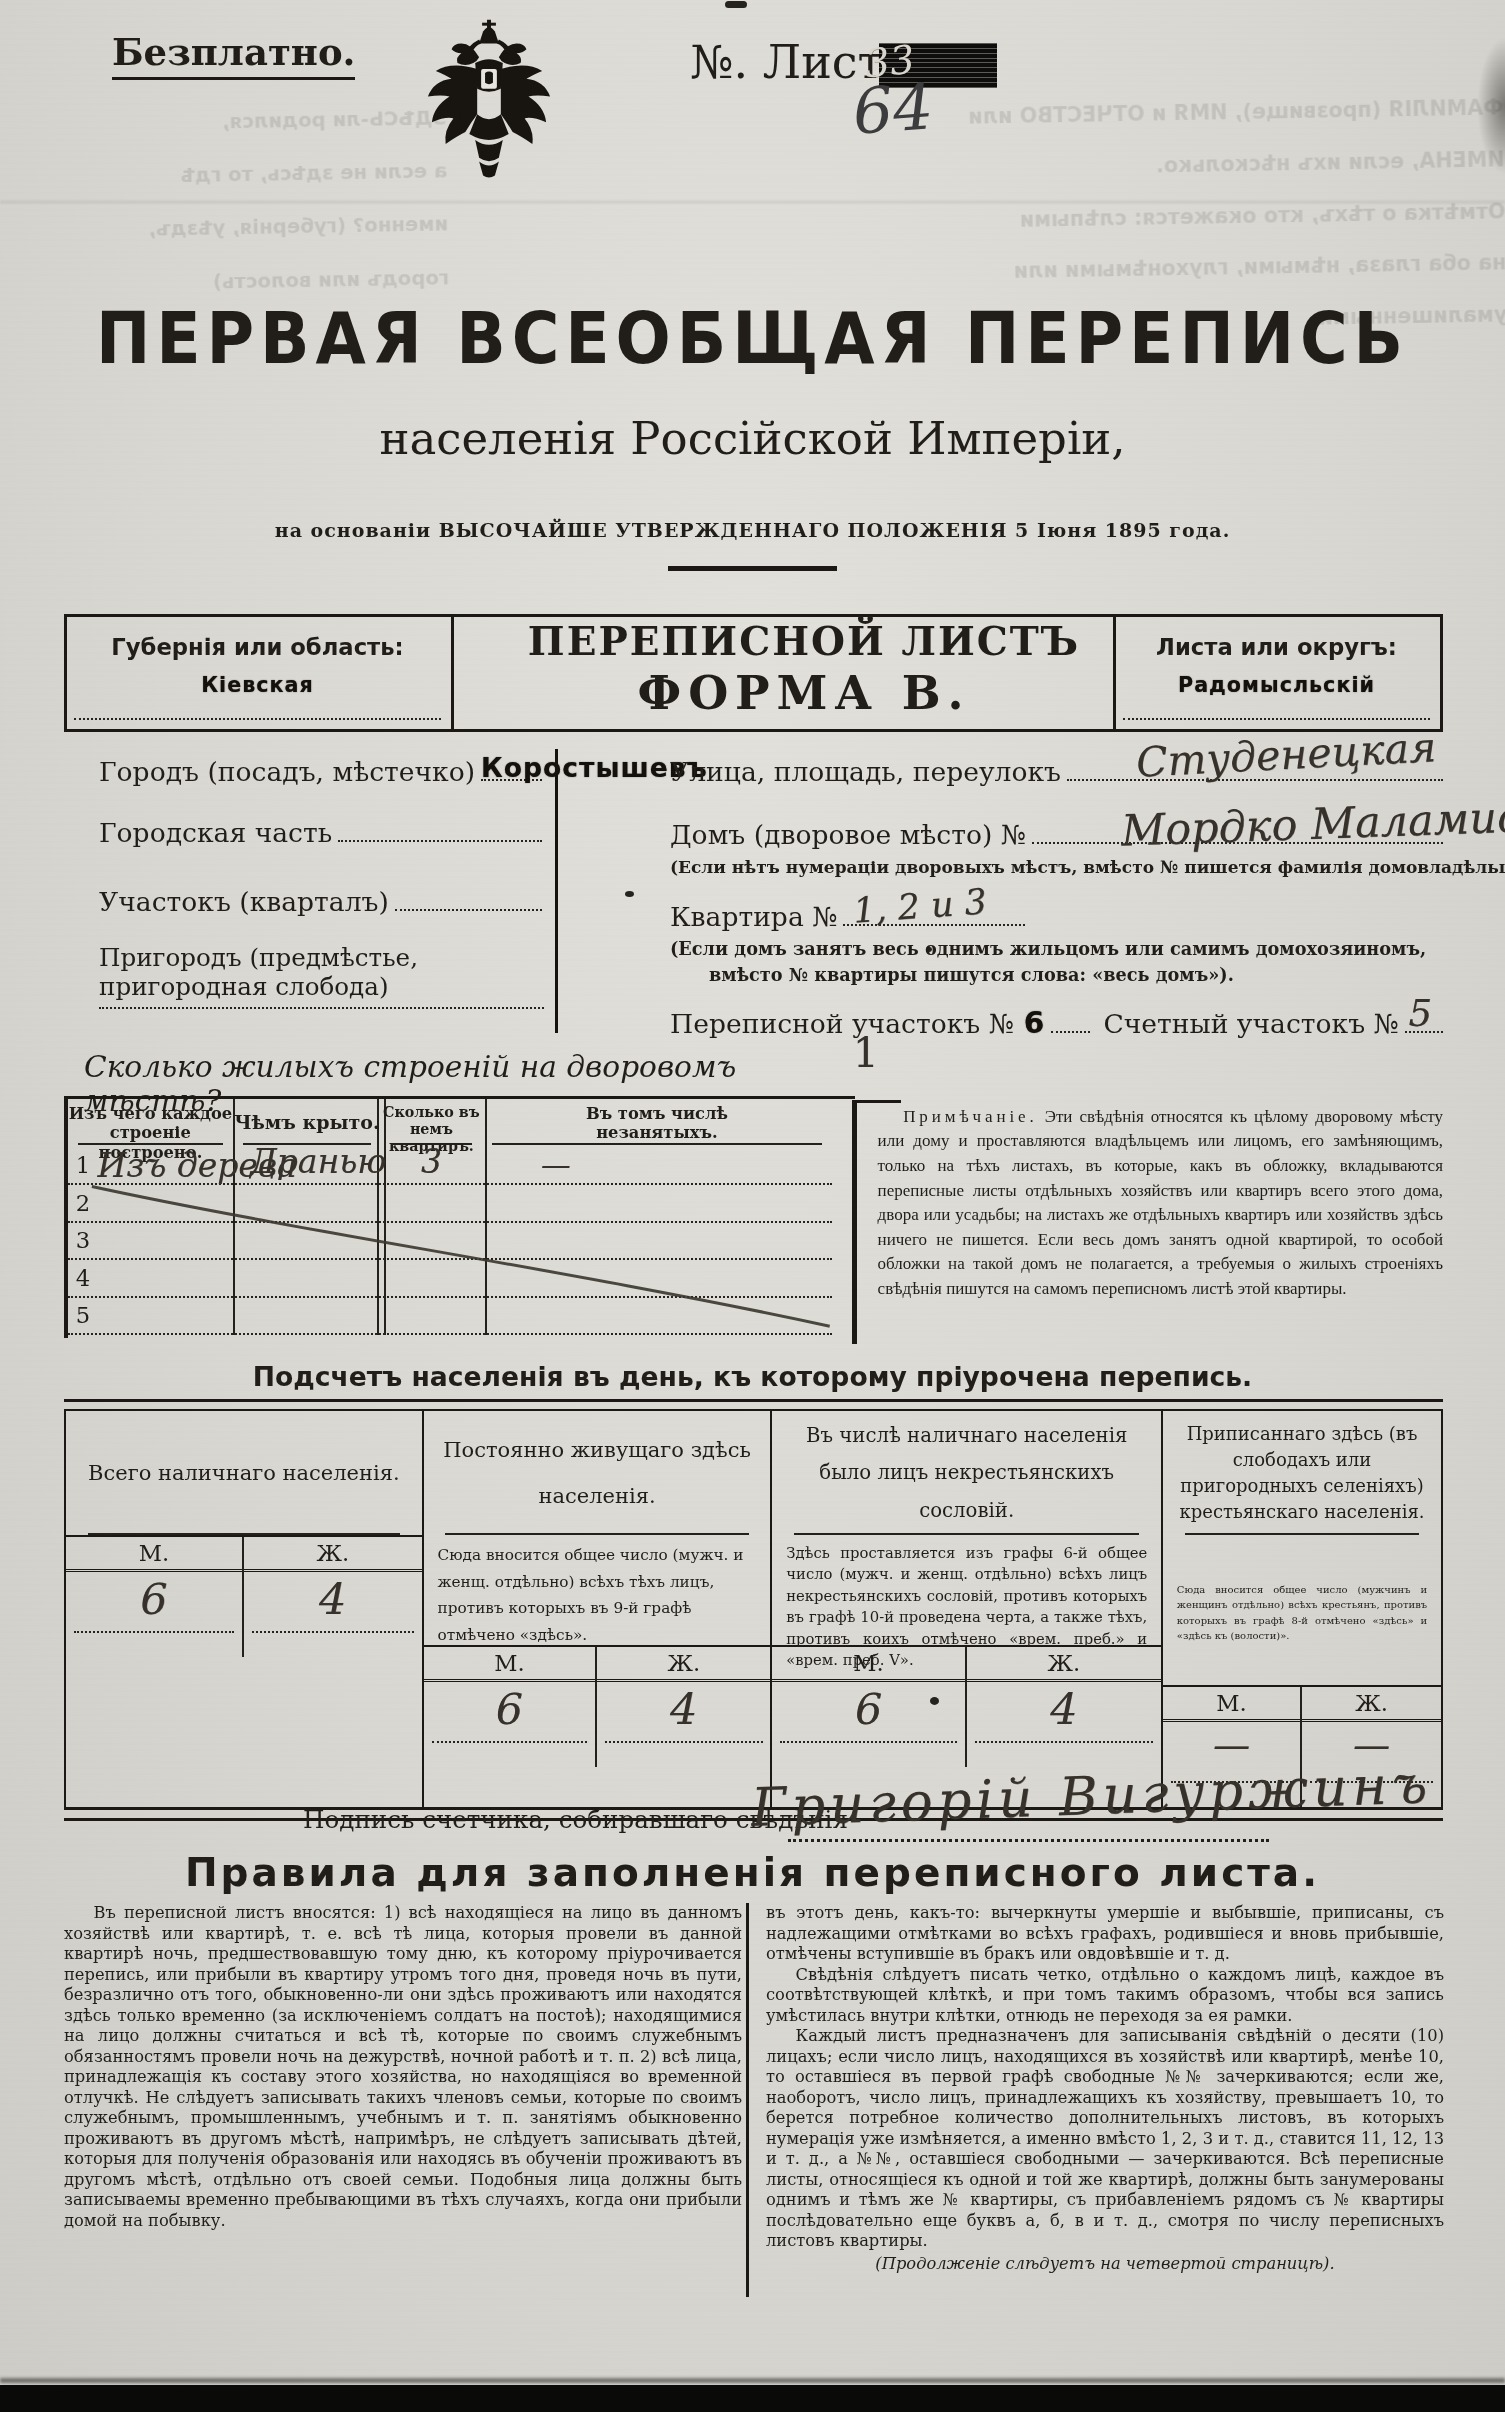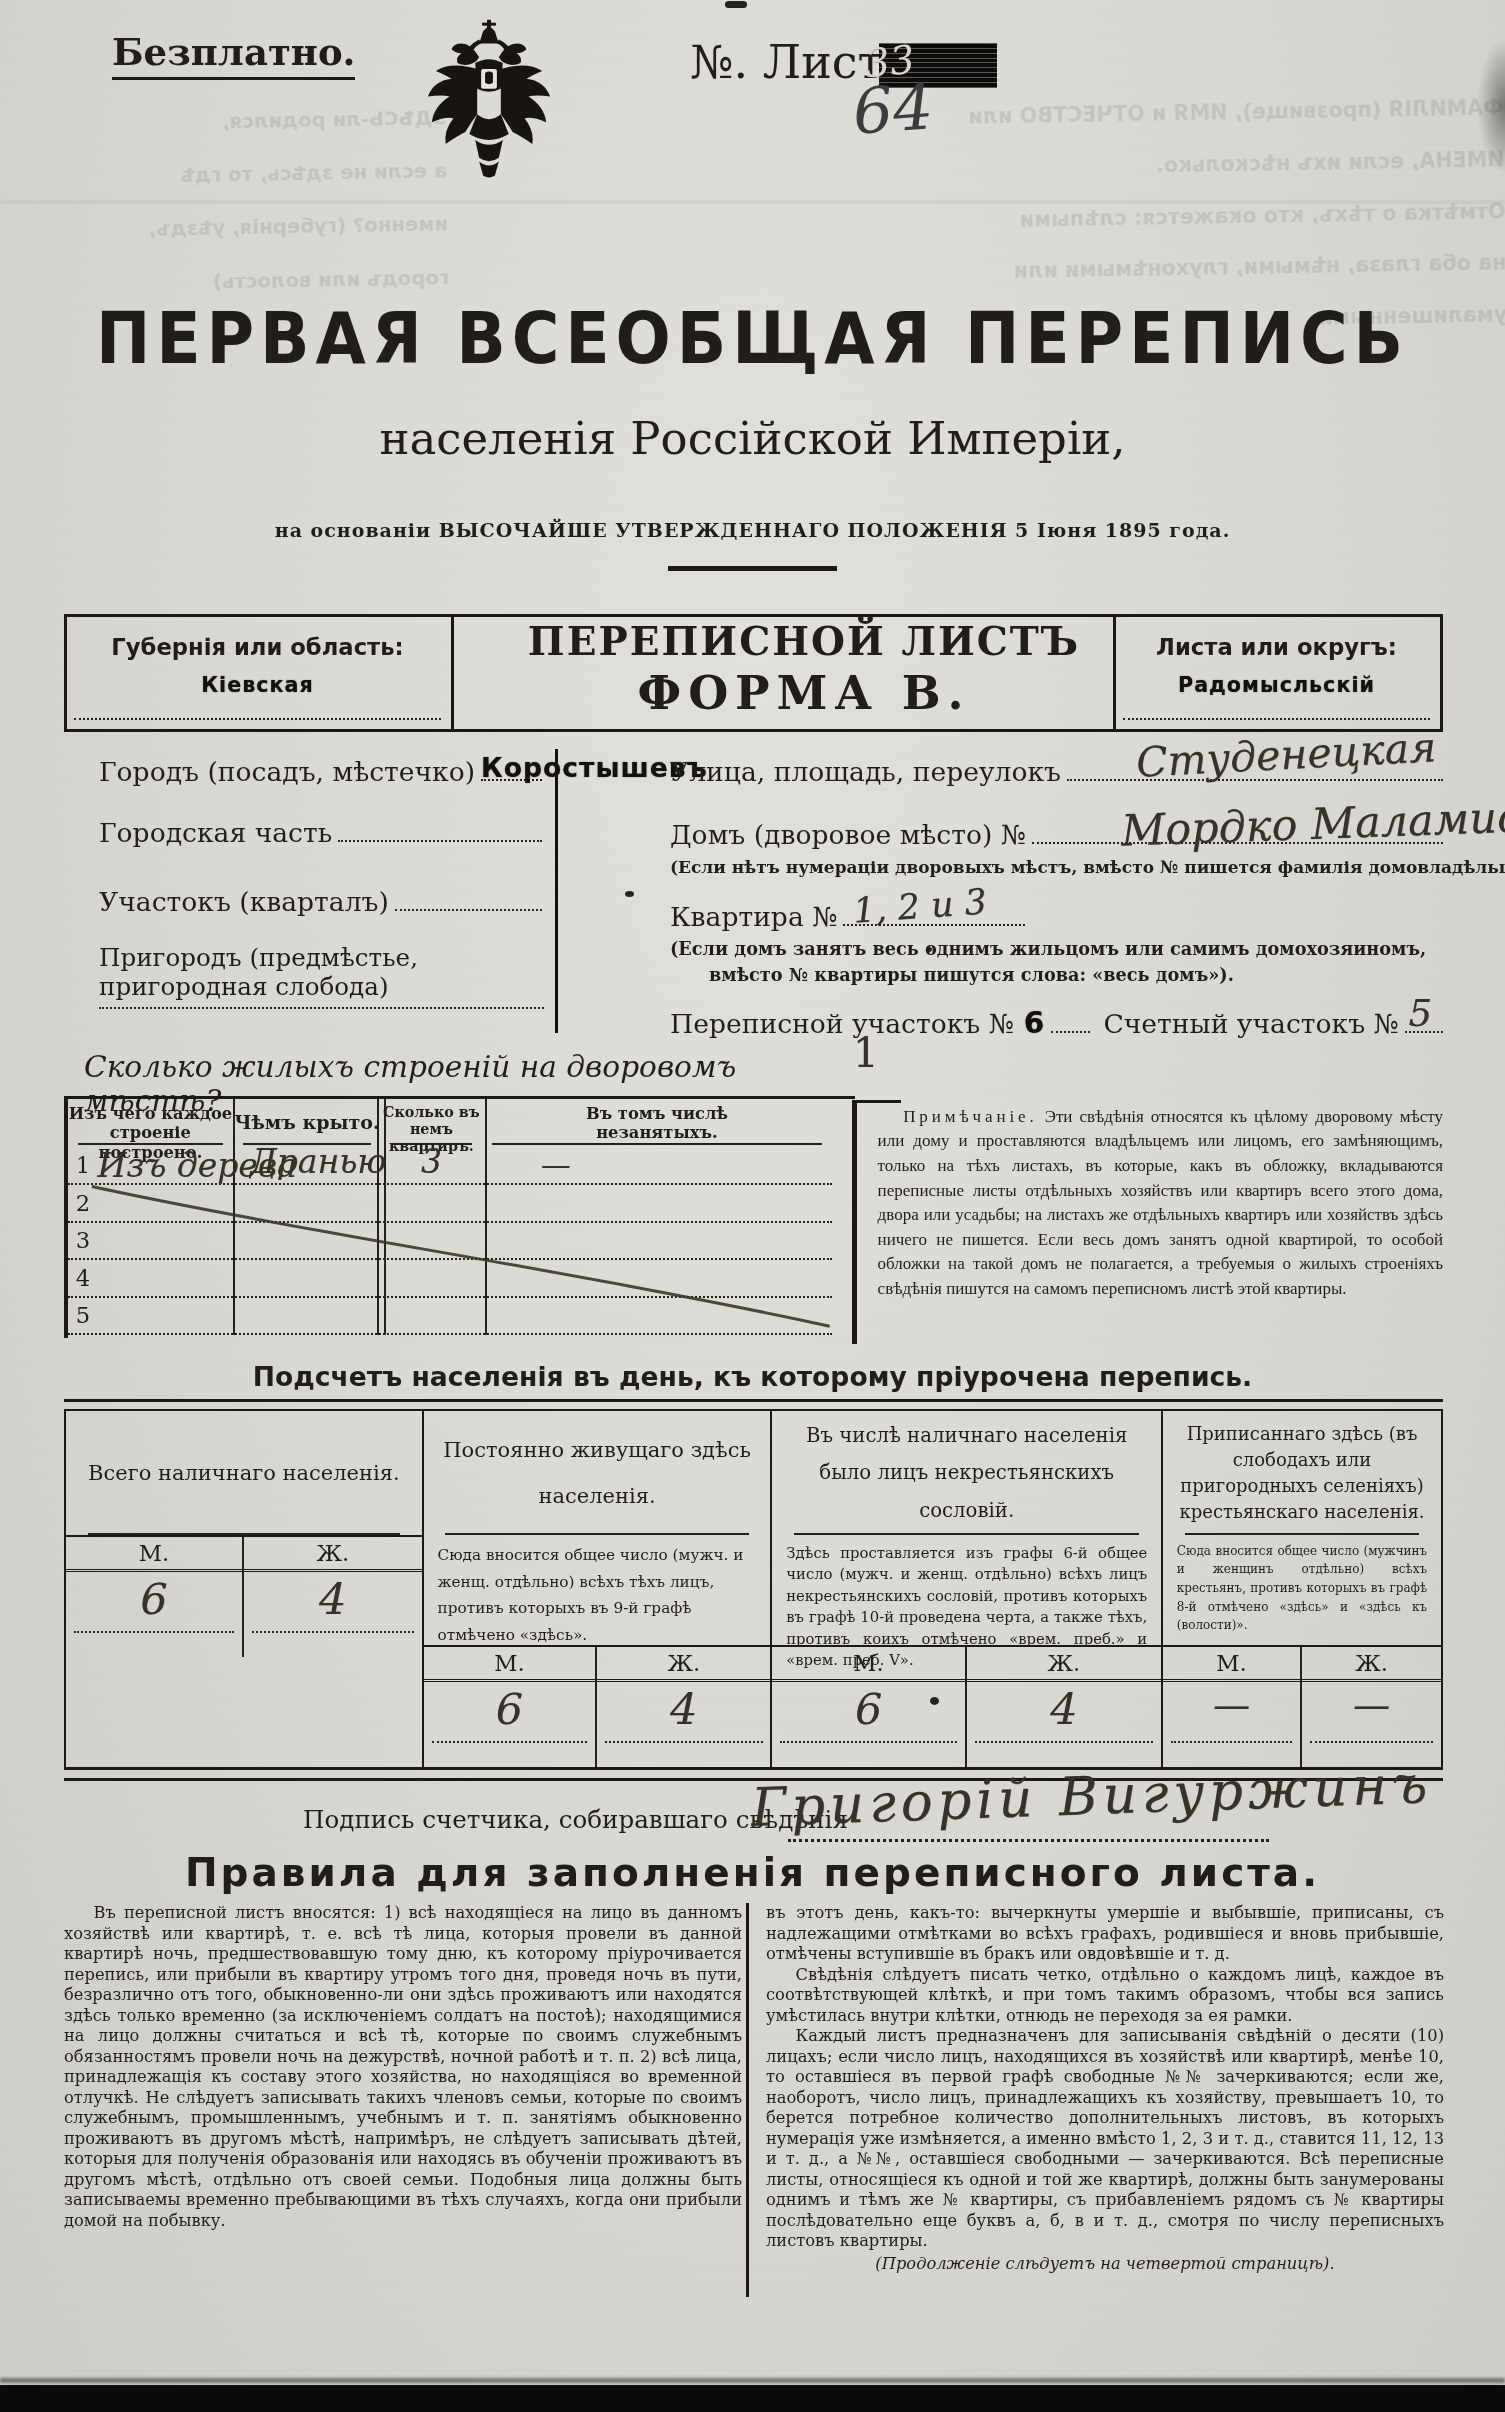--- a/index.html
+++ b/index.html
@@ -78,21 +78,21 @@
   .pg{box-sizing:border-box;}
   .pg:not(:last-child){border-right:2px solid #1b1815;}
   .pg-hdr{height:124px;display:flex;align-items:center;justify-content:center;text-align:center;
         position:relative;padding:0 9.9px;}
   .pg-hdr::after{content:"";position:absolute;left:21.7px;right:21.7px;bottom:0;border-bottom:2px solid #24211c;}
   .pg0 .pg-hdr,.pg1 .pg-hdr{font-size:21px;line-height:2.2;}
   .pg2 .pg-hdr{font-size:19.7px;line-height:1.9;}
   .pg3 .pg-hdr{font-size:18px;line-height:1.45;}
   .pg-desc{height:110px;font-size:14.8px;line-height:1.45;text-align:justify;padding:6.9px 13.8px;box-sizing:border-box;}
   .pg1 .pg-desc{font-size:15.3px;line-height:1.75;text-align:left;}
-  .pg3 .pg-desc{font-size:12px;line-height:1.55;}
+  .pg3 .pg-desc{font-size:10px;line-height:1.55;margin-top:40px;}
   .pg-lower{display:flex;border-top:2px solid #1b1815;}
   .ph{width:50%;box-sizing:border-box;}
   .ph:first-child{border-right:2px solid #24211c;}
   .mj{height:32.5px;line-height:32.5px;text-align:center;font-size:22.7px;border-bottom:3.9px double #1b1815;}
   .pv{height:85px;position:relative;}
   .pv .hw{position:absolute;left:0;right:0;top:2px;text-align:center;font-size:43px;}
   .pv::after{content:"";position:absolute;left:7.9px;right:7.9px;top:59px;border-top:2.5px dotted #26231e;}
   .pt-bottom{height:7.9px;border-top:3px solid #1b1815;border-bottom:3.4px solid #1b1815;}
   
   .sig-label{left:303px;top:1805px;font-size:24.6px;}

